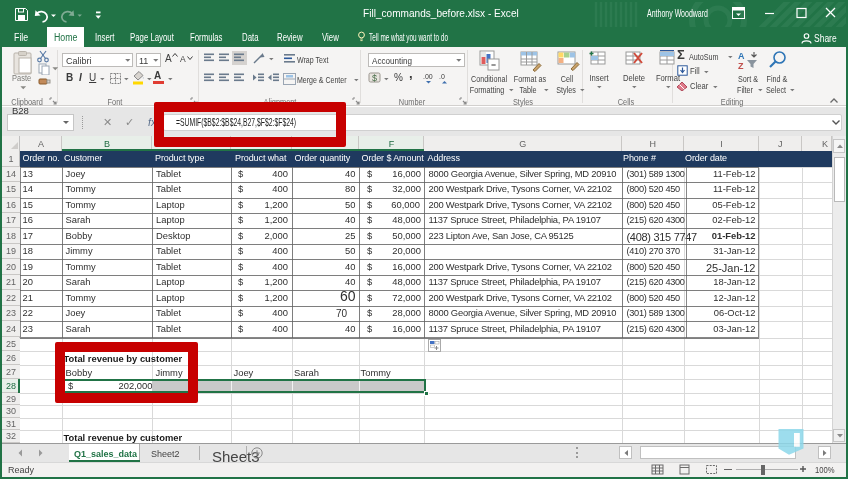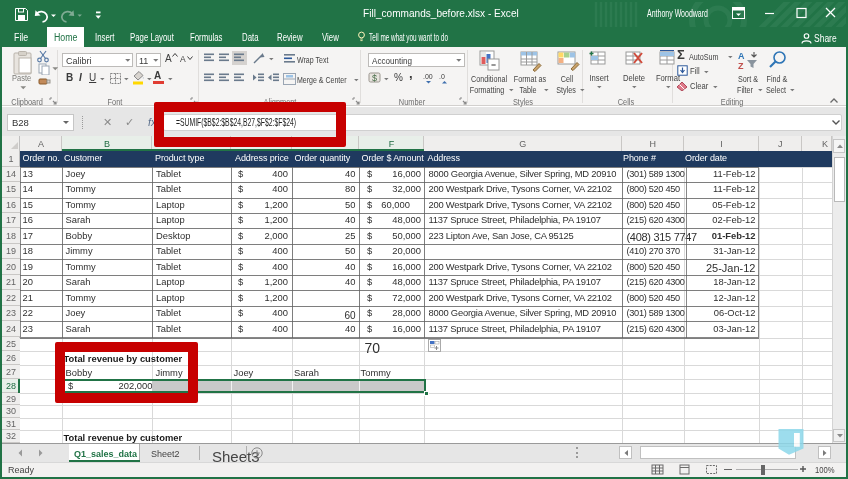--- a/index.html
+++ b/index.html
@@ -431,21 +431,21 @@
     <circle cx="11.5" cy="7.5" r="5.5" fill="none" stroke="#2e75b6" stroke-width="1.6"></circle>
     <line x1="7.5" y1="11.5" x2="2" y2="17" stroke="#2e75b6" stroke-width="2.2"></line>
   </svg>
 <div class="tx" style="font-size:9px;color:#444;left:777px;transform:translateX(-50%) scaleX(0.8);top:73.5px;">Find &amp;</div>
 <div class="tx" style="font-size:9px;color:#444;left:776px;transform:translateX(-50%) scaleX(0.8);top:84.5px;">Select</div>
 <svg class="ab" style="left:789px;top:87.5px;" width="7" height="4.8999999999999995" viewBox="0 0 7 5">
     <path d="M1 1 l2.3 2.3 L5.6 1 z" fill="#7a7a7a"></path>
   </svg>
 <div class="ab" style="left:2px;top:107px;width:844px;height:29px;background:#e6e6e6;"></div>
 <div class="ab" style="left:7px;top:114px;width:67px;height:17px;background:#fff;border:1px solid #c6c6c6;"></div>
-<div class="tx" style="font-size:9.5px;color:#333;left:12px;top:118px;">B28</div>
+<div class="tx" style="font-size:9.5px;color:#333;left:12px;top:106px;">B28</div>
 <svg class="ab" style="left:62px;top:120px;" width="9" height="6" viewBox="0 0 9 6">
     <path d="M1 1 l3 3 l3 -3 z" fill="#666"></path>
   </svg>
 <div class="ab" style="left:82px;top:116px;width:1px;height:13px;border-left:1px dotted #9a9a9a;"></div>
 <div class="tx" style="left:103px;top:116px;color:#8a8a8a;font-size:11px;">✕</div>
 <div class="tx" style="left:125px;top:116px;color:#8a8a8a;font-size:11px;">✓</div>
 <div class="tx" style="left:148px;top:117px;color:#5a6e8c;font-size:10.5px;font-style:italic;">fx</div>
 <div class="ab" style="left:163px;top:114px;width:679px;height:17px;background:#fff;border:1px solid #d0d0d0;border-radius:2px;"></div>
 <svg class="ab" style="left:831px;top:119px;" width="10" height="7" viewBox="0 0 10 7">
     <path d="M1.5 1.5 L5 5 L8.5 1.5" fill="none" stroke="#555" stroke-width="1.4"></path>
@@ -554,21 +554,21 @@
 <div class="ab" style="left:18px;top:228.1px;width:812px;height:1px;background:#d9d9d9;"></div>
 <div class="ab" style="left:18px;top:242.0px;width:812px;height:1px;background:#d9d9d9;"></div>
 <div class="ab" style="left:18px;top:254.4px;width:812px;height:1px;background:#d9d9d9;"></div>
 <div class="ab" style="left:18px;top:266.7px;width:812px;height:1px;background:#d9d9d9;"></div>
 <div class="ab" style="left:18px;top:279.1px;width:812px;height:1px;background:#d9d9d9;"></div>
 
 <div class="ab" style="left:18px;top:0;width:811.5px;height:15.5px;background:#1f3a5f;"></div>
 <div class="tx" style="font-size:9px;color:#fff;letter-spacing:-0.1px;left:20.5px;top:2.2px;">Order no.</div>
 <div class="tx" style="font-size:9px;color:#fff;letter-spacing:-0.1px;left:62px;top:2.2px;">Customer</div>
 <div class="tx" style="font-size:9px;color:#fff;letter-spacing:-0.1px;left:153px;top:2.2px;">Product type</div>
-<div class="tx" style="font-size:9px;color:#fff;letter-spacing:-0.1px;left:233px;top:2.2px;">Address price</div>
+<div class="tx" style="font-size:9px;color:#fff;letter-spacing:-0.1px;left:233px;top:2.2px;">Product what</div>
 <div class="tx" style="font-size:9px;color:#fff;letter-spacing:-0.1px;left:292.5px;top:2.2px;">Order quantity</div>
 <div class="tx" style="font-size:9px;color:#fff;letter-spacing:-0.1px;left:359.5px;top:2.2px;">Order $ Amount</div>
 <div class="tx" style="font-size:9px;color:#fff;letter-spacing:-0.1px;left:425.5px;top:2.2px;">Address</div>
 <div class="tx" style="font-size:9px;color:#fff;letter-spacing:-0.1px;left:621px;top:2.2px;">Phone #</div>
 <div class="tx" style="font-size:9px;color:#fff;letter-spacing:-0.1px;left:683px;top:2.2px;">Order date</div>
 <div class="tx" style="font-size:9.4px;color:#2f2f2f;left:20.5px;top:17.989999999999995px;">13</div>
 <div class="tx" style="font-size:9.4px;color:#2f2f2f;left:63.5px;top:17.989999999999995px;">Joey</div>
 <div class="tx" style="font-size:9.4px;color:#2f2f2f;left:154px;top:17.989999999999995px;">Tablet</div>
 <div class="tx" style="font-size:9.4px;color:#2f2f2f;left:236px;top:17.989999999999995px;">$</div>
 <div class="tx" style="font-size:9.4px;color:#2f2f2f;right:544px;top:17.989999999999995px;">400</div>
@@ -589,21 +589,21 @@
 <div class="tx" style="font-size:9.4px;color:#2f2f2f;letter-spacing:-0.22px;left:426.5px;top:33.47px;">200 Westpark Drive, Tysons Corner, VA 22102</div>
 <div class="tx" style="font-size:9.2px;color:#2f2f2f;letter-spacing:-0.3px;left:624.5px;top:33.47px;">(800) 520 450</div>
 <div class="tx" style="font-size:9.4px;color:#2f2f2f;right:76.5px;top:33.47px;">11-Feb-12</div>
 <div class="tx" style="font-size:9.4px;color:#2f2f2f;left:20.5px;top:48.95px;">15</div>
 <div class="tx" style="font-size:9.4px;color:#2f2f2f;left:63.5px;top:48.95px;">Tommy</div>
 <div class="tx" style="font-size:9.4px;color:#2f2f2f;left:154px;top:48.95px;">Laptop</div>
 <div class="tx" style="font-size:9.4px;color:#2f2f2f;left:236px;top:48.95px;">$</div>
 <div class="tx" style="font-size:9.4px;color:#2f2f2f;right:544px;top:48.95px;">1,200</div>
 <div class="tx" style="font-size:9.4px;color:#2f2f2f;right:476.5px;top:48.95px;">50</div>
 <div class="tx" style="font-size:9.4px;color:#2f2f2f;left:365px;top:48.95px;">$</div>
-<div class="tx" style="font-size:9.4px;color:#2f2f2f;right:422px;top:48.95px;">60,000</div>
+<div class="tx" style="font-size:9.4px;color:#2f2f2f;right:412px;top:48.95px;">60,000</div>
 <div class="tx" style="font-size:9.4px;color:#2f2f2f;letter-spacing:-0.22px;left:426.5px;top:48.95px;">200 Westpark Drive, Tysons Corner, VA 22102</div>
 <div class="tx" style="font-size:9.2px;color:#2f2f2f;letter-spacing:-0.3px;left:624.5px;top:48.95px;">(800) 520 450</div>
 <div class="tx" style="font-size:9.4px;color:#2f2f2f;right:76.5px;top:48.95px;">05-Feb-12</div>
 <div class="tx" style="font-size:9.4px;color:#2f2f2f;left:20.5px;top:64.43px;">16</div>
 <div class="tx" style="font-size:9.4px;color:#2f2f2f;left:63.5px;top:64.43px;">Sarah</div>
 <div class="tx" style="font-size:9.4px;color:#2f2f2f;left:154px;top:64.43px;">Laptop</div>
 <div class="tx" style="font-size:9.4px;color:#2f2f2f;left:236px;top:64.43px;">$</div>
 <div class="tx" style="font-size:9.4px;color:#2f2f2f;right:544px;top:64.43px;">1,200</div>
 <div class="tx" style="font-size:9.4px;color:#2f2f2f;right:476.5px;top:64.43px;">40</div>
 <div class="tx" style="font-size:9.4px;color:#2f2f2f;left:365px;top:64.43px;">$</div>
@@ -652,32 +652,32 @@
 <div class="tx" style="font-size:9.4px;color:#2f2f2f;left:365px;top:126.35000000000002px;">$</div>
 <div class="tx" style="font-size:9.4px;color:#2f2f2f;right:411px;top:126.35000000000002px;">48,000</div>
 <div class="tx" style="font-size:9.4px;color:#2f2f2f;letter-spacing:-0.22px;left:426.5px;top:126.35000000000002px;">1137 Spruce Street, Philadelphia, PA 19107</div>
 <div class="tx" style="font-size:9.2px;color:#2f2f2f;letter-spacing:-0.3px;left:624.5px;top:126.35000000000002px;">(215) 620 4300</div>
 <div class="tx" style="font-size:9.4px;color:#2f2f2f;right:76.5px;top:126.35000000000002px;">18-Jan-12</div>
 <div class="tx" style="font-size:9.4px;color:#2f2f2f;left:20.5px;top:141.83px;">21</div>
 <div class="tx" style="font-size:9.4px;color:#2f2f2f;left:63.5px;top:141.83px;">Tommy</div>
 <div class="tx" style="font-size:9.4px;color:#2f2f2f;left:154px;top:141.83px;">Laptop</div>
 <div class="tx" style="font-size:9.4px;color:#2f2f2f;left:236px;top:141.83px;">$</div>
 <div class="tx" style="font-size:9.4px;color:#2f2f2f;right:544px;top:141.83px;">1,200</div>
-<div class="tx" style="font-size:10px;color:#2f2f2f;right:476.5px;top:159px;margin-left:24px;">60</div>
+<div class="tx" style="font-size:14px;color:#2f2f2f;right:476.5px;top:138px;margin-left:24px;">60</div>
 <div class="tx" style="font-size:9.4px;color:#2f2f2f;left:365px;top:141.83px;">$</div>
 <div class="tx" style="font-size:9.4px;color:#2f2f2f;right:411px;top:141.83px;">72,000</div>
 <div class="tx" style="font-size:9.4px;color:#2f2f2f;letter-spacing:-0.22px;left:426.5px;top:141.83px;">200 Westpark Drive, Tysons Corner, VA 22102</div>
 <div class="tx" style="font-size:9.2px;color:#2f2f2f;letter-spacing:-0.3px;left:624.5px;top:141.83px;">(800) 520 450</div>
 <div class="tx" style="font-size:9.4px;color:#2f2f2f;right:76.5px;top:141.83px;">12-Jan-12</div>
 <div class="tx" style="font-size:9.4px;color:#2f2f2f;left:20.5px;top:157.31px;">22</div>
 <div class="tx" style="font-size:9.4px;color:#2f2f2f;left:63.5px;top:157.31px;">Joey</div>
 <div class="tx" style="font-size:9.4px;color:#2f2f2f;left:154px;top:157.31px;">Tablet</div>
 <div class="tx" style="font-size:9.4px;color:#2f2f2f;left:236px;top:157.31px;">$</div>
 <div class="tx" style="font-size:9.4px;color:#2f2f2f;right:544px;top:157.31px;">400</div>
-<div class="tx" style="font-size:14px;color:#2f2f2f;right:452px;top:157.31px;margin-top:33px;">70</div>
+<div class="tx" style="font-size:10px;color:#2f2f2f;right:485px;top:157.31px;">70</div>
 <div class="tx" style="font-size:9.4px;color:#2f2f2f;left:365px;top:157.31px;">$</div>
 <div class="tx" style="font-size:9.4px;color:#2f2f2f;right:411px;top:157.31px;">28,000</div>
 <div class="tx" style="font-size:9.4px;color:#2f2f2f;letter-spacing:-0.22px;left:426.5px;top:157.31px;">8000 Georgia Avenue, Silver Spring, MD 20910</div>
 <div class="tx" style="font-size:9.2px;color:#2f2f2f;letter-spacing:-0.3px;left:624.5px;top:157.31px;">(301) 589 1300</div>
 <div class="tx" style="font-size:9.4px;color:#2f2f2f;right:76.5px;top:157.31px;">06-Oct-12</div>
 <div class="tx" style="font-size:9.4px;color:#2f2f2f;left:20.5px;top:173.15px;">23</div>
 <div class="tx" style="font-size:9.4px;color:#2f2f2f;left:63.5px;top:173.15px;">Sarah</div>
 <div class="tx" style="font-size:9.4px;color:#2f2f2f;left:154px;top:173.15px;">Tablet</div>
 <div class="tx" style="font-size:9.4px;color:#2f2f2f;left:236px;top:173.15px;">$</div>
 <div class="tx" style="font-size:9.4px;color:#2f2f2f;right:544px;top:173.15px;">400</div>

